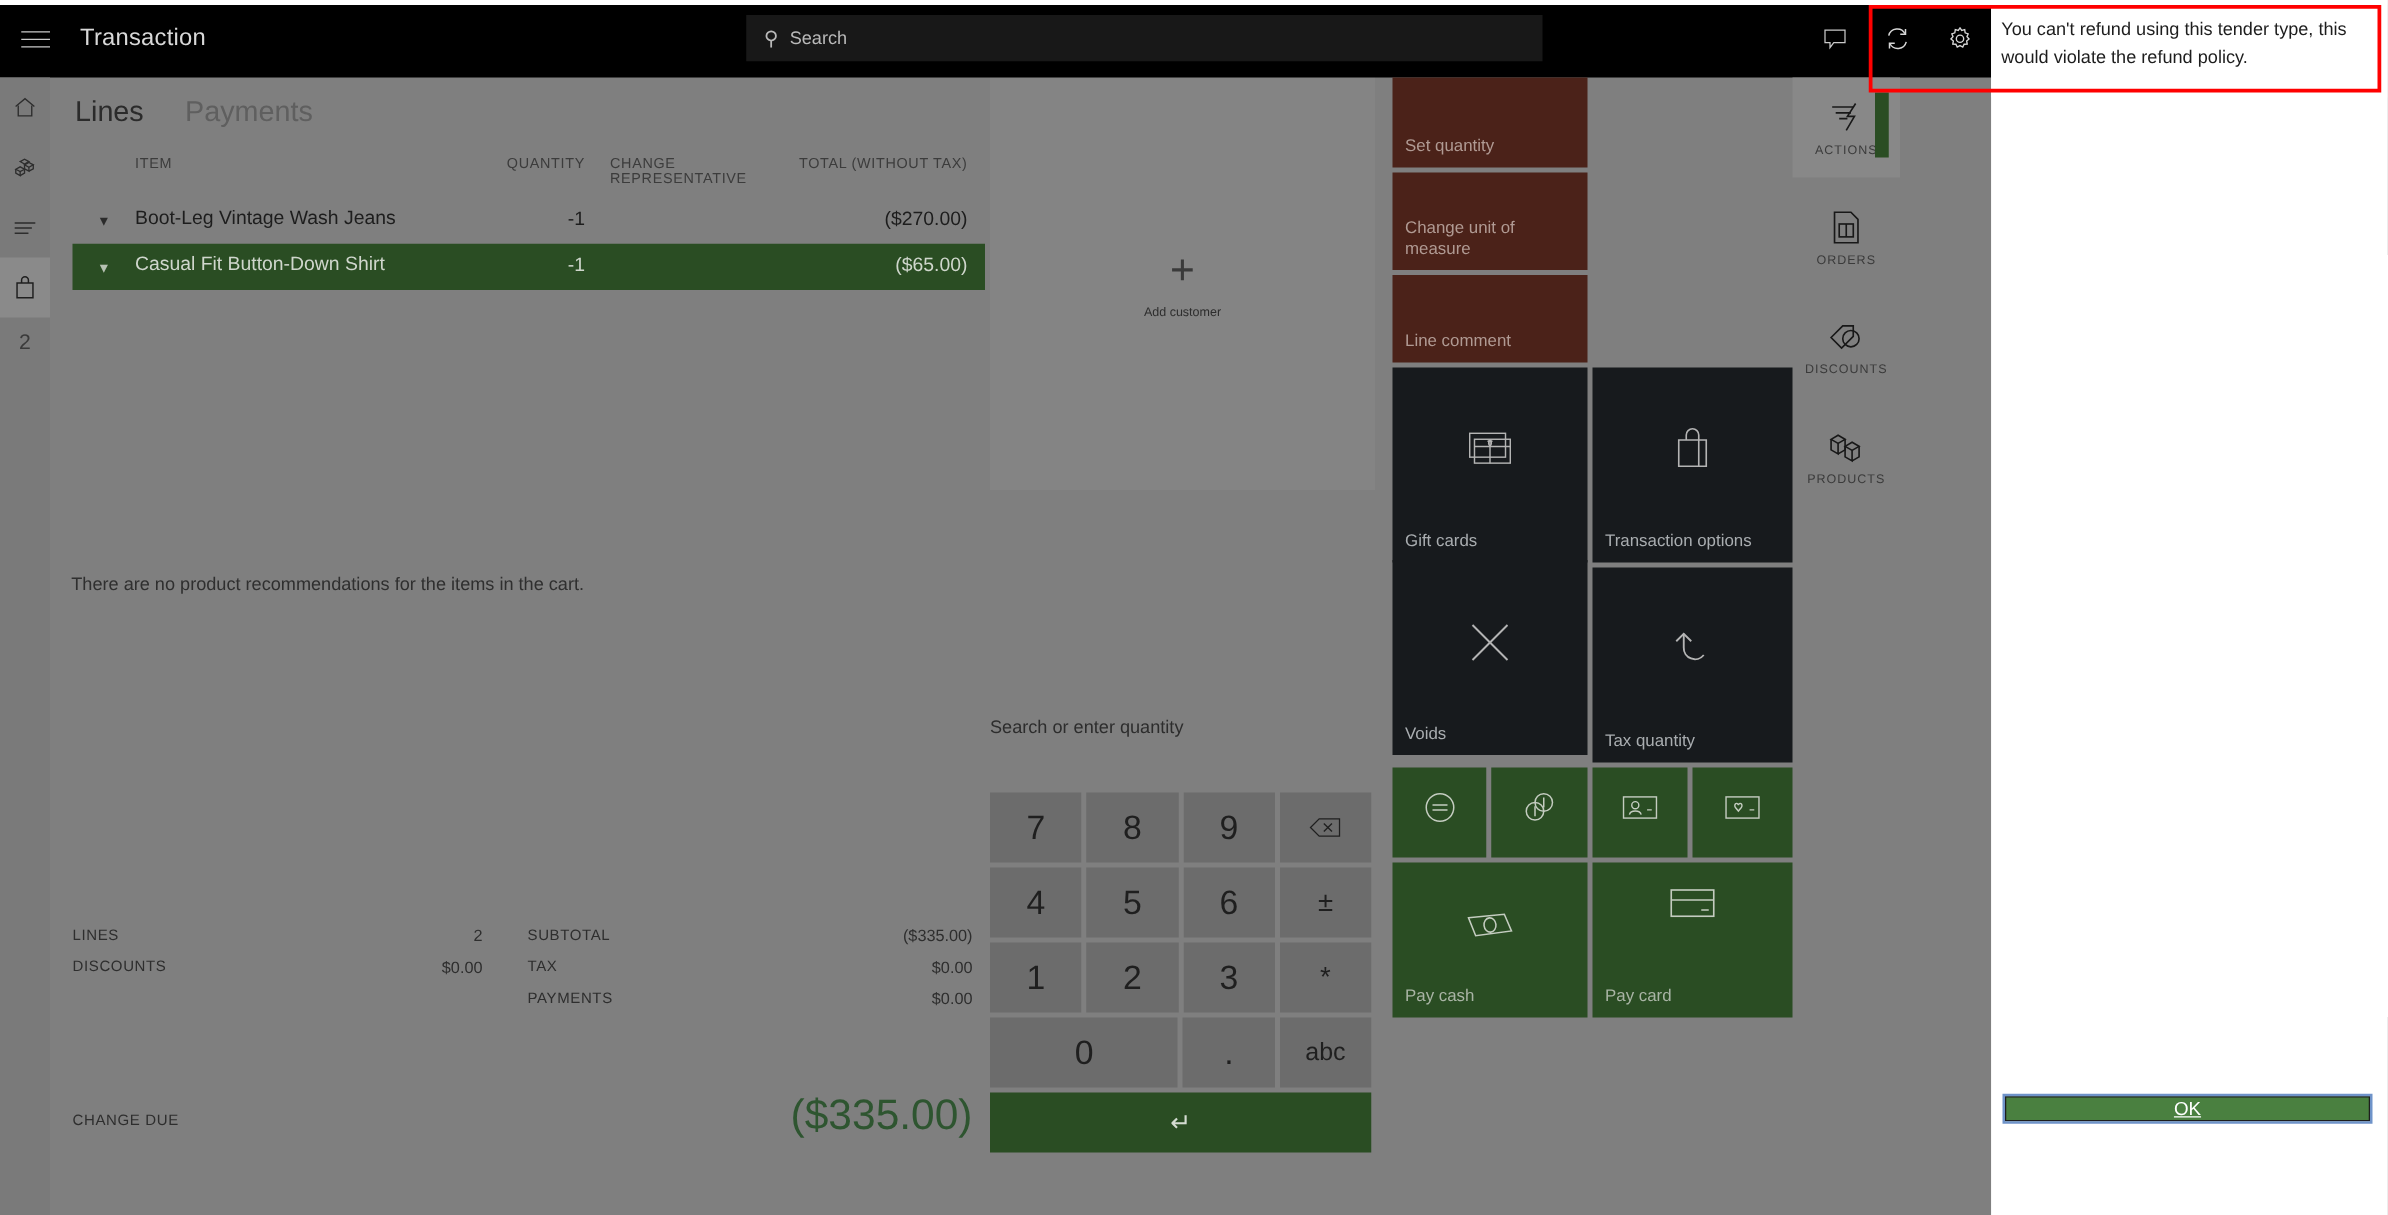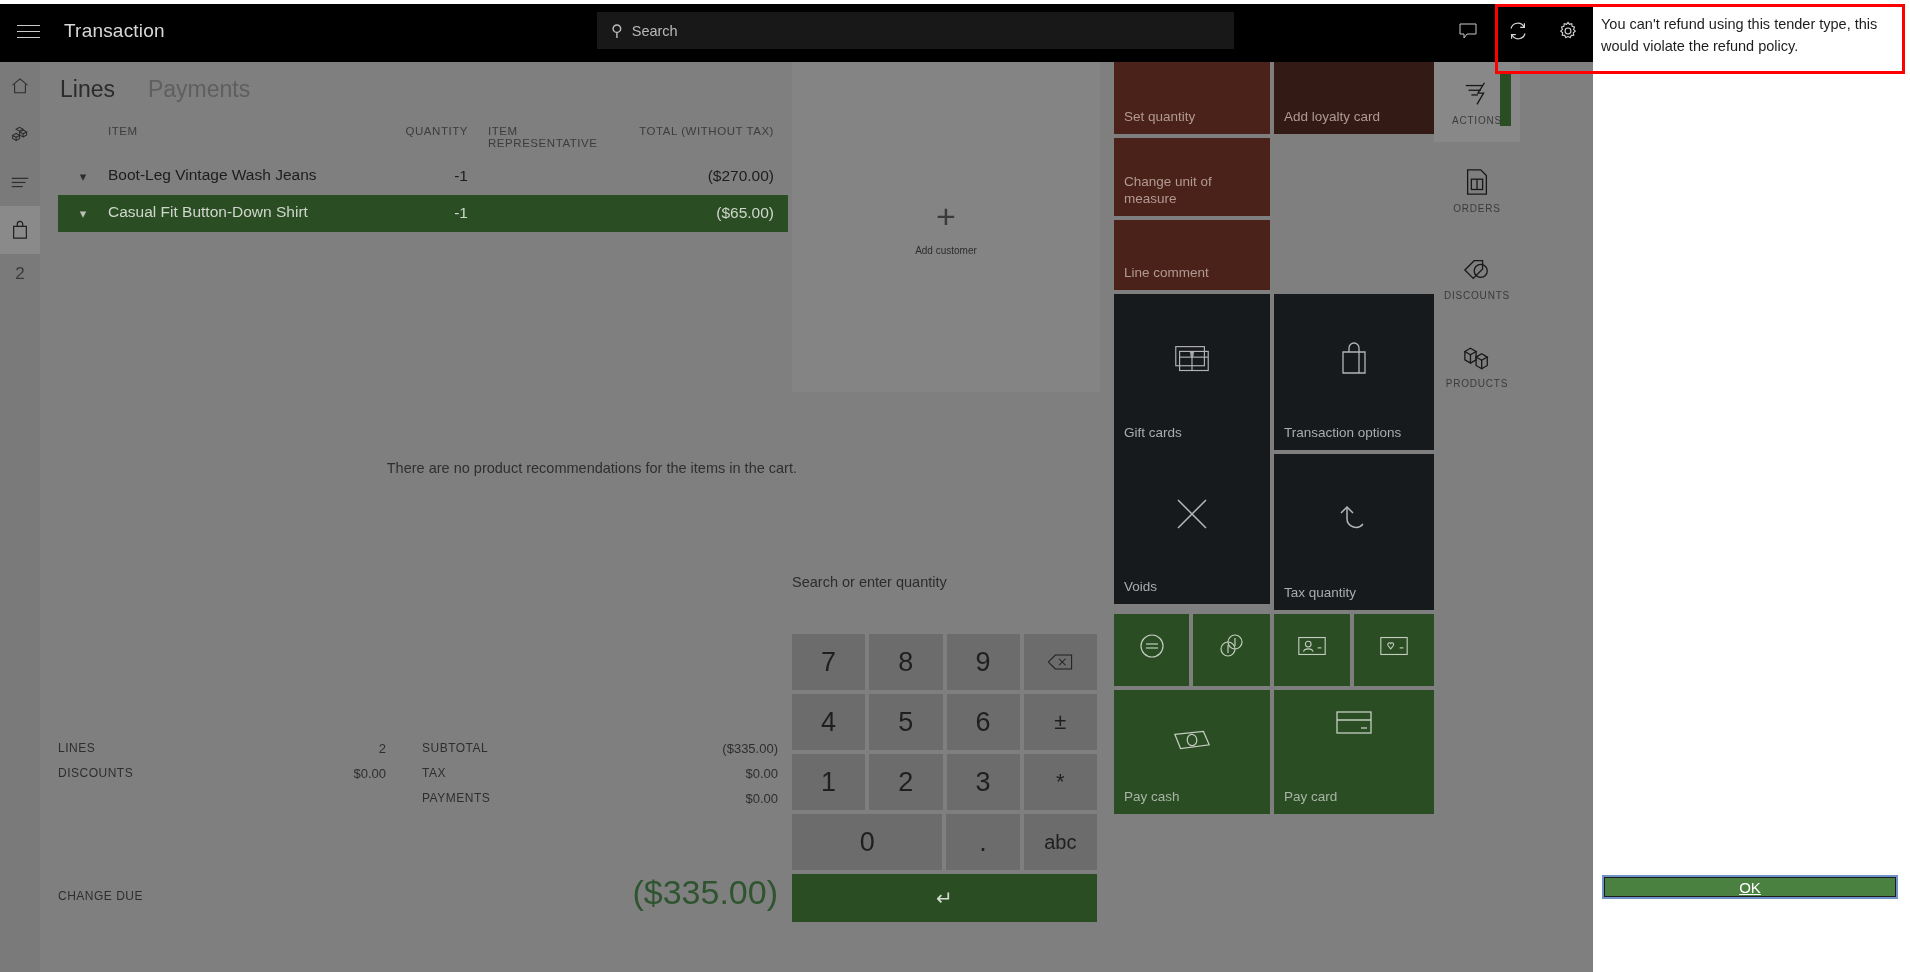--- a/index.html
+++ b/index.html
@@ -110,22 +110,22 @@
   }
   .line-row.selected { background: #2a4d23; color: #cfd6cc; }
   .line-row .col-chev {
     display:flex; justify-content:center; padding-top: 3px;
   }
   .line-row .col-qty { padding-top: 1px; }
   .line-row .col-tot { padding-top: 1px; }
   .chev { font-size: 13px; opacity: .85; }
 
   .norecs {
-    position:absolute; left: 5px; top: 398px; width: 752px;
-    text-align:right; font-size: 14.5px; color:#2f2f2f;
+    position:absolute; left: 17px; top: 398px; width: 752px;
+    text-align:left; font-size: 14.5px; color:#2f2f2f;
   }
 
   
   .totals {
     position:absolute; left: 18px; bottom: 60px; width: 734px;
     padding-top: 14px;
   }
   .tot-grid { display:flex; }
   .tot-left { width: 350px; }
   .tot-right { width: 384px; }
@@ -351,21 +351,21 @@
       <div class="tabs">
         <div class="tab active">Lines</div>
         <div class="tab">Payments</div>
       </div>
 
       <div class="lines-table">
         <div class="lines-head">
           <div class="col-chev"></div>
           <div class="col-item">ITEM</div>
           <div class="col-qty">QUANTITY</div>
-          <div class="col-rep">ITEM REPRESENTATIVE</div>
+          <div class="col-rep">CHANGE REPRESENTATIVE</div>
           <div class="col-tot">TOTAL (WITHOUT TAX)</div>
         </div>
 
         <div class="line-row">
           <div class="col-chev">
               <span class="chev">▾</span>
             </div>
           <div class="col-item">Boot-Leg Vintage Wash Jeans</div>
           <div class="col-qty">-1</div>
           <div class="col-rep"></div>
@@ -463,24 +463,20 @@
       </div>
     </div>
 
     <div class="tiles">
 
       <div class="tile brown" style="left:0;top:0;width:156px;height:72px;">
         <div class="t-ico"></div>
         <div class="t-lbl">Set quantity</div>
       </div>
 
-      <div class="tile brown-d" style="left:160px;top:0;width:160px;height:72px;">
-        <div class="t-ico"></div>
-        <div class="t-lbl">Add loyalty card</div>
-      </div>
 
       <div class="tile brown" style="left:0;top:76px;width:156px;height:78px;">
         <div class="t-ico"></div>
         <div class="t-lbl">Change unit of measure</div>
       </div>
 
 
       <div class="tile brown" style="left:0;top:158px;width:156px;height:70px;">
         <div class="t-ico"></div>
         <div class="t-lbl">Line comment</div>

